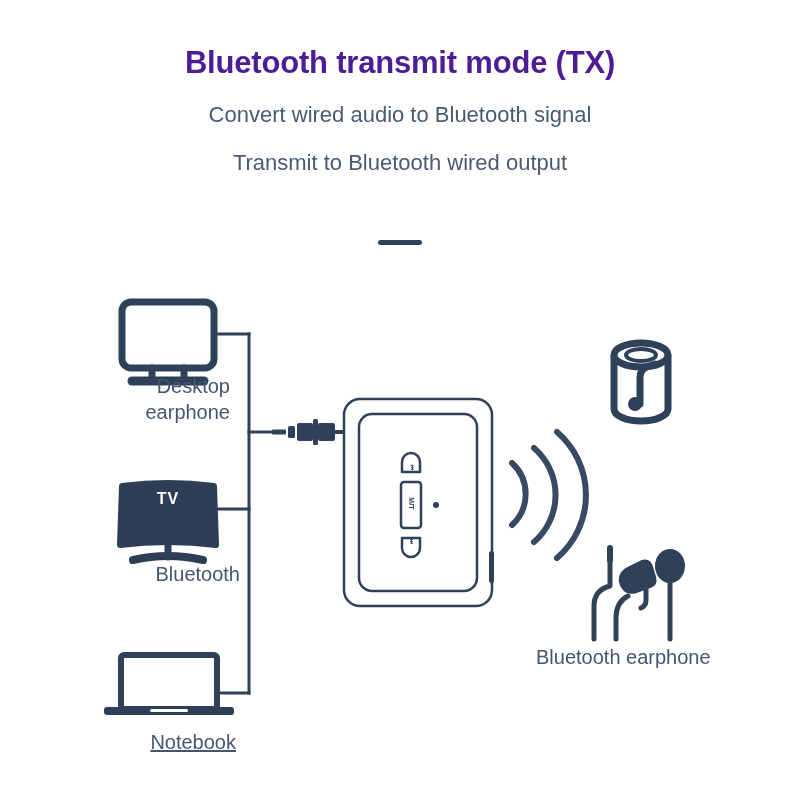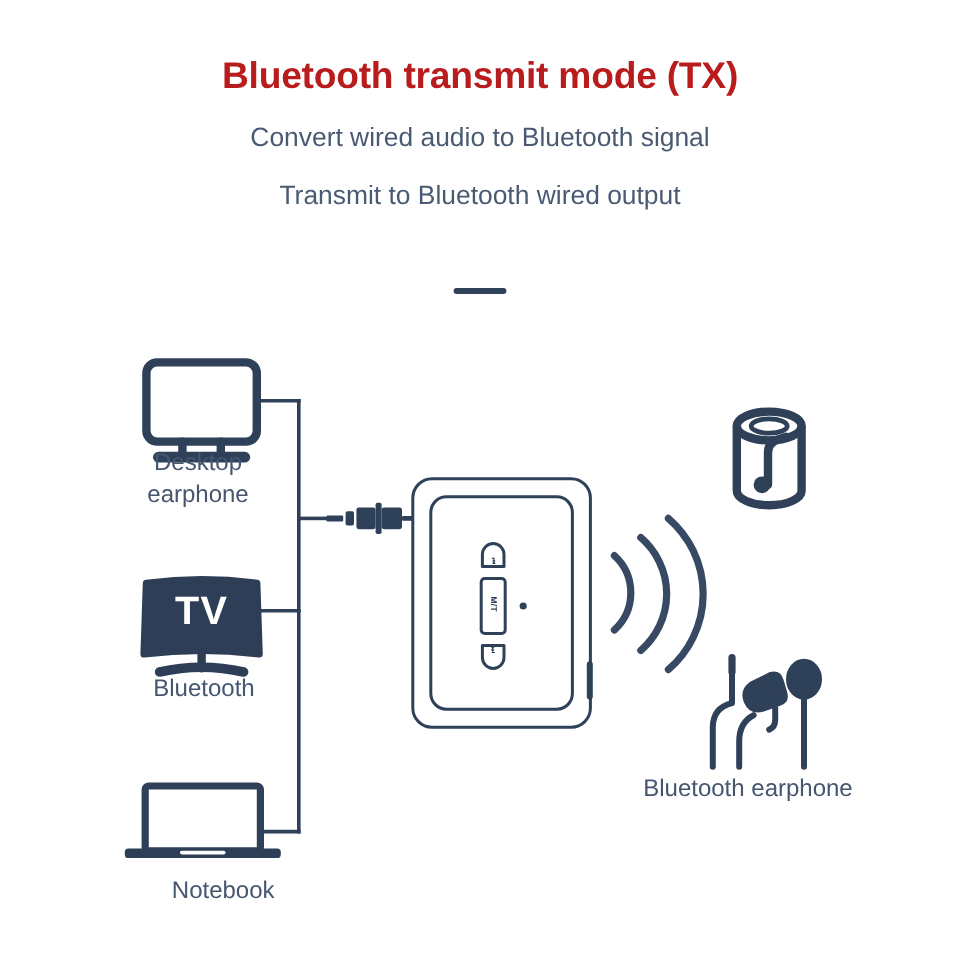--- a/index.html
+++ b/index.html
@@ -30,21 +30,21 @@
     position: absolute;
     left: 0;
     top: 44px;
     width: 800px;
     text-align: center;
   }
   .title {
     font-size: 31px;
     font-weight: bold;
     letter-spacing: -0.2px;
-    color: #b91c1c;
+    color: #4c1d95;
     line-height: 1.25;
     margin: 0;
   }
   .subtitle-wrap {
     margin-top: 14px;
   }
   .subtitle {
     font-size: 22px;
     font-weight: 400;
     color: #4a5a73;
@@ -73,53 +73,54 @@
   }
 
   
   .lbl {
     position: absolute;
     font-size: 20px;
     color: #465670;
     line-height: 1.28;
     white-space: pre;
   }
-  .lbl-center { text-align: center; }
+  .lbl-center { text-align: right; }
 
   #label-desktop {
     left: 100px;
     top: 374px;
     width: 130px;
   }
   #label-television {
     left: 100px;
     top: 562px;
     width: 140px;
   }
   #label-notebook {
-    left: 116px;
+    left: 96px;
     top: 730px;
     width: 140px;
+    text-decoration: underline;
   }
   #label-bt-audio {
     left: 562px;
     top: 437px;
   }
   #label-bt-earphone {
     left: 536px;
     top: 645px;
   }
 
   .tv-text {
     position: absolute;
     left: 120px;
     top: 490px;
     width: 96px;
     text-align: center;
-    font-size: 33px;
+    font-size: 16px;
     font-weight: 600;
     color: #ffffff;
     letter-spacing: 1px;
   }
 
   
   .btn-label {
     position: absolute;
     font-size: 6px;
     font-weight: 700;

